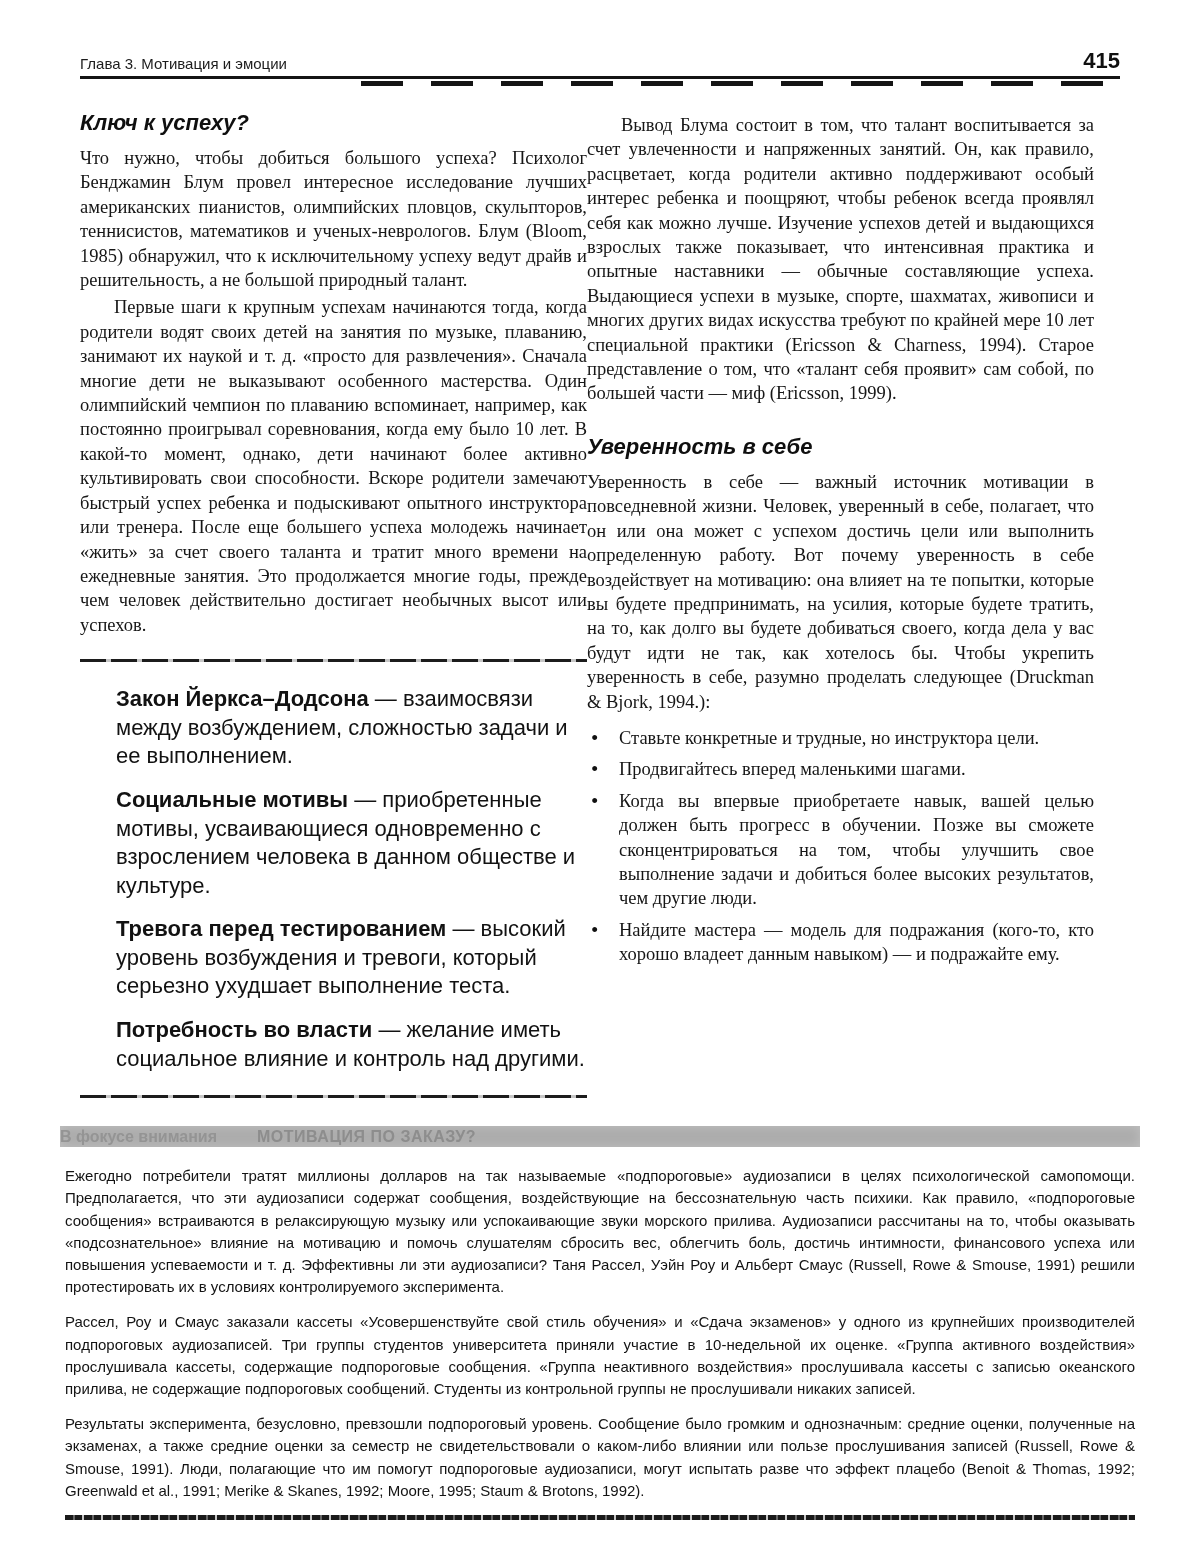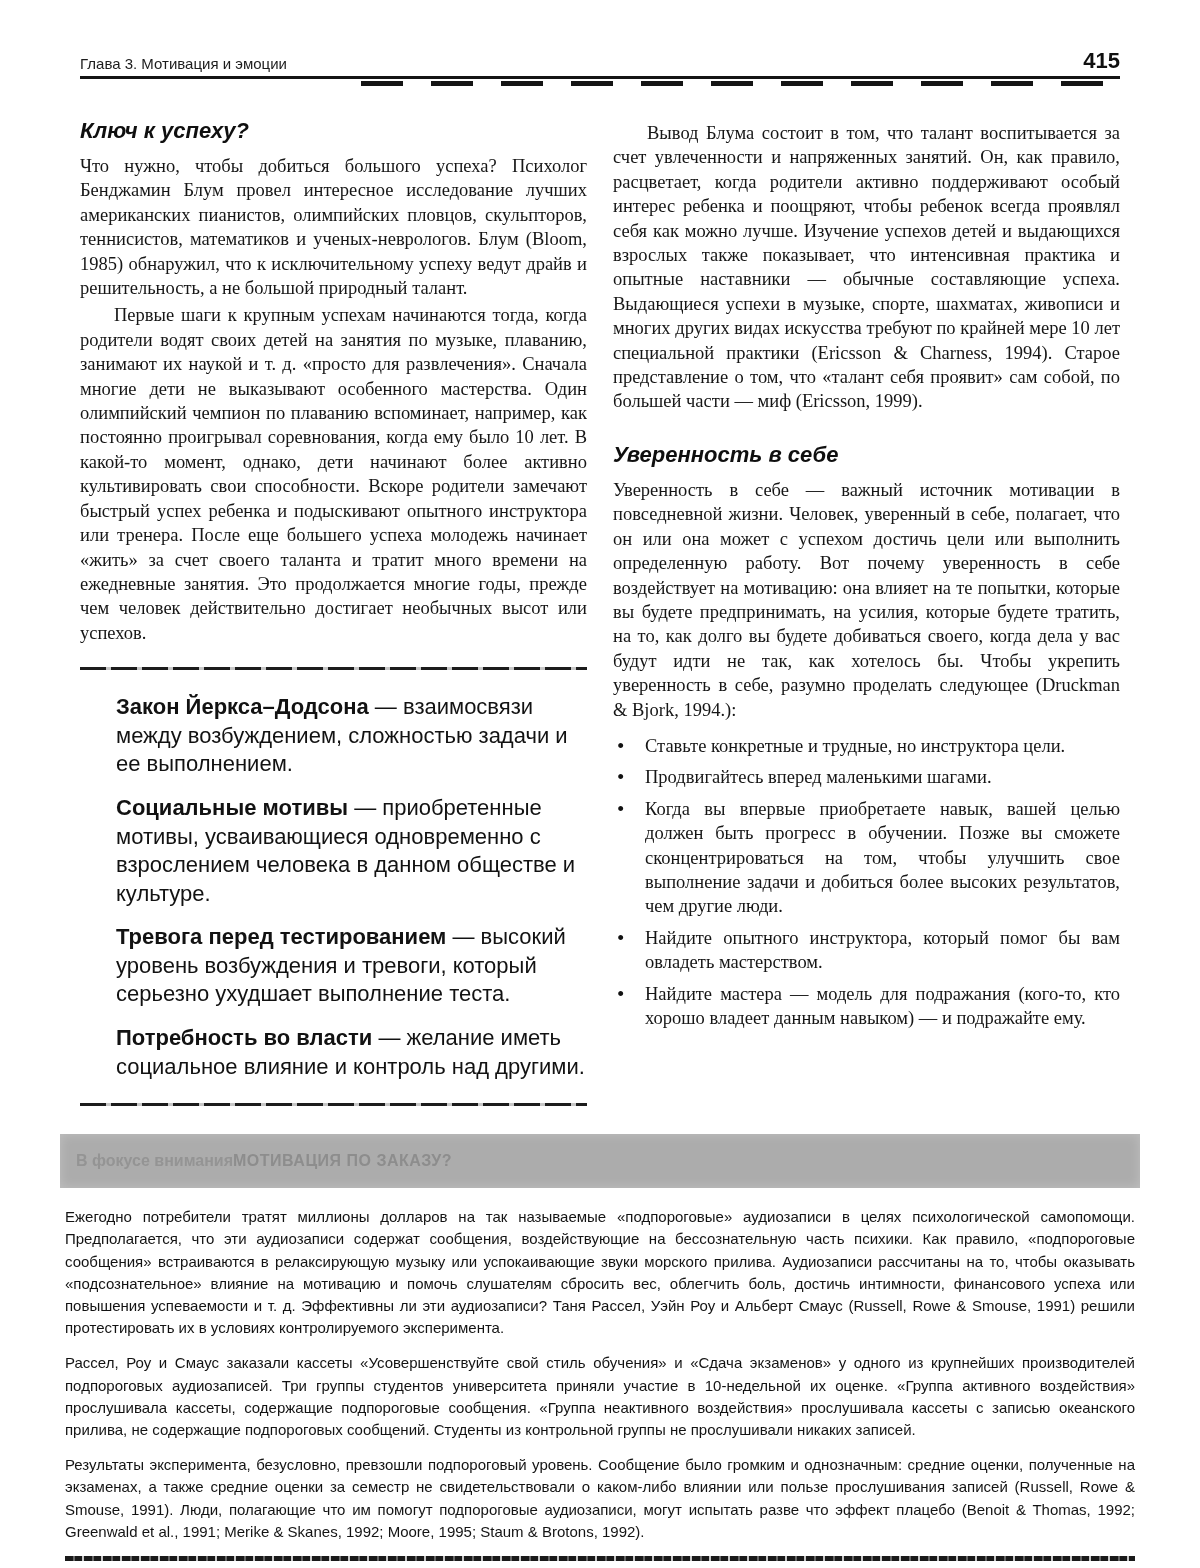--- a/index.html
+++ b/index.html
@@ -19,21 +19,21 @@
   }
   .chapter-label { font-size: 15px; color: #1c1c1c; }
   .page-number { font-size: 22px; font-weight: bold; color: #0f0f0f; line-height: 1; }
   .header-rule { height: 3px; background: #141414; margin-top: 4px; }
   .header-dashes {
     height: 5px; margin-top: 2px; margin-left: 27%;
     background: repeating-linear-gradient(90deg, #141414 0 42px, transparent 42px 70px);
   }
 
   
-  .columns { display: flex; gap: 26px; margin-top: 32px; }
+  .columns { display: flex; margin-top: 24px; }
   .col { width: 507px; }
 
   .section-heading {
     font-family: "Liberation Sans", sans-serif;
     font-style: italic; font-weight: bold;
     font-size: 22px; margin: 0 0 10px 0; color: #0f0f0f;
   }
   .body-para {
     font-size: 18.5px; line-height: 1.32; text-align: justify;
     margin: 0; color: #161616;
@@ -61,24 +61,23 @@
   ul.bullet-list li {
     position: relative; text-align: justify; margin-bottom: 7px; color: #161616;
   }
   ul.bullet-list li::before {
     content: "\2022"; position: absolute; left: -28px; top: -1px;
     font-size: 21px; color: #111;
   }
 
   
   .focus-banner {
-    margin: 28px -20px 0 -20px; height: 54px;
+    margin: 28px -20px 0 -20px; height: 21px;
     background: #acacac;
-    display: flex; align-items: center; 
-    padding-left: 16px;
+    display: flex; align-items: center; gap: 40px;
     font-family: "Liberation Sans", sans-serif; font-weight: bold;
     box-shadow: inset 0 0 12px rgba(255,255,255,0.25);
   }
   .focus-label { font-size: 16px; color: #949494; }
   .focus-title { font-size: 16px; color: #8d8d8d; letter-spacing: 0.5px; }
 
   
   .focus-text {
     margin: 18px -15px 0 -15px;
     font-family: "Liberation Sans", sans-serif;
@@ -126,21 +125,20 @@
     <div class="col">
       <p class="body-para indent">Вывод Блума состоит в том, что талант воспитывается за счет увлеченности и напряженных занятий. Он, как правило, расцветает, когда родители активно поддерживают особый интерес ребенка и поощряют, чтобы ребенок всегда проявлял себя как можно лучше. Изучение успехов детей и выдающихся взрослых также показывает, что интенсивная практика и опытные наставники — обычные составляющие успеха. Выдающиеся успехи в музыке, спорте, шахматах, живописи и многих других видах искусства требуют по крайней мере 10 лет специальной практики (Ericsson &amp; Charness, 1994). Старое представление о том, что «талант себя проявит» сам собой, по большей части — миф (Ericsson, 1999).</p>
 
       <h2 class="section-heading right-heading">Уверенность в себе</h2>
       <p class="body-para">Уверенность в себе — важный источник мотивации в повседневной жизни. Человек, уверенный в себе, полагает, что он или она может с успехом достичь цели или выполнить определенную работу. Вот почему уверенность в себе воздействует на мотивацию: она влияет на те попытки, которые вы будете предпринимать, на усилия, которые будете тратить, на то, как долго вы будете добиваться своего, когда дела у вас будут идти не так, как хотелось бы. Чтобы укрепить уверенность в себе, разумно проделать следующее (Druckman &amp; Bjork, 1994.):</p>
 
       <ul class="bullet-list">
         <li>Ставьте конкретные и трудные, но инструктора цели.</li>
         <li>Продвигайтесь вперед маленькими шагами.</li>
         <li>Когда вы впервые приобретаете навык, вашей целью должен быть прогресс в обучении. Позже вы сможете сконцентрироваться на том, чтобы улучшить свое выполнение задачи и добиться более высоких результатов, чем другие люди.</li>
-        <li>Найдите опытного инструктора, который помог бы вам овладеть мастерством.</li>
         <li>Найдите мастера — модель для подражания (кого-то, кто хорошо владеет данным навыком) — и подражайте ему.</li>
       </ul>
     </div>
 
   </div>
 
   <div class="focus-banner">
     <span class="focus-label">В фокусе внимания</span>
     <span class="focus-title">МОТИВАЦИЯ ПО ЗАКАЗУ?</span>
   </div>

